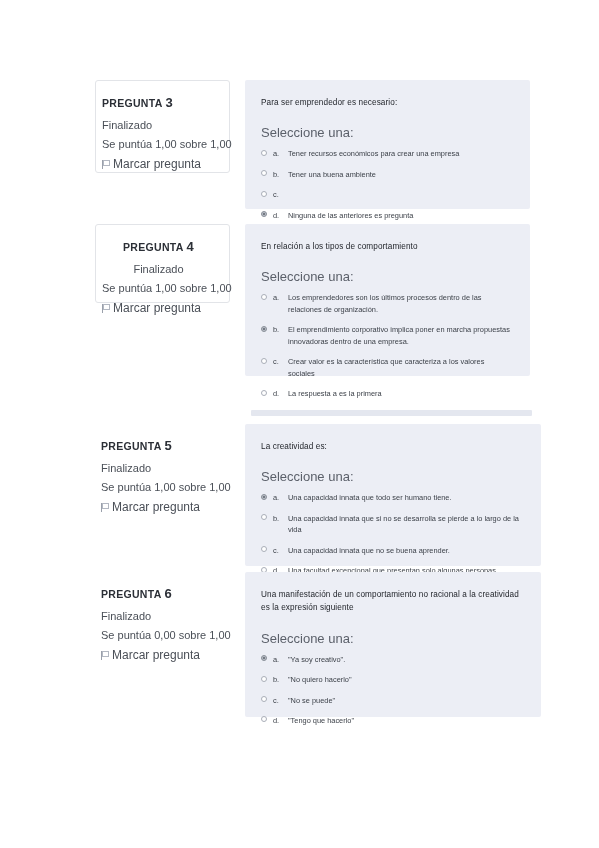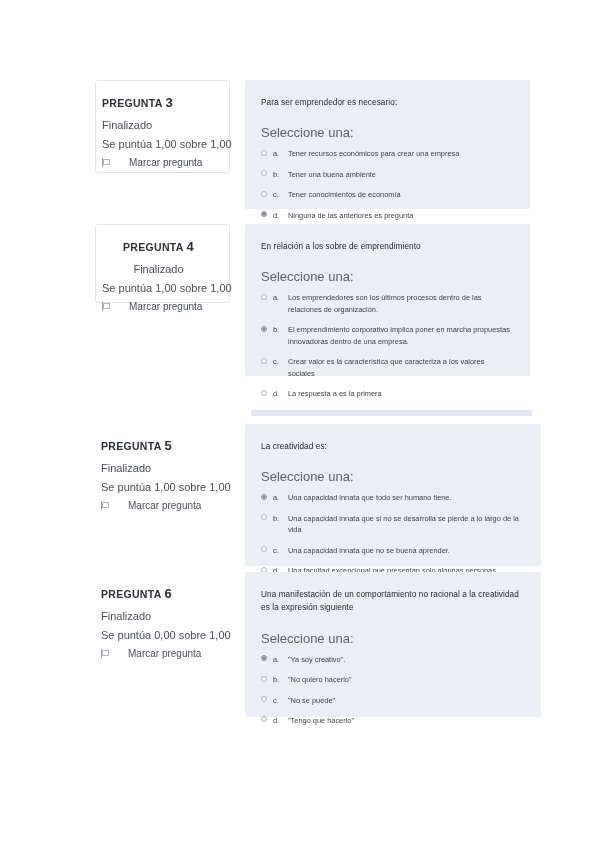--- a/index.html
+++ b/index.html
@@ -34,25 +34,25 @@
     white-space: nowrap;
   }
   .qnum .digit { font-size: 13px; }
   .qmeta {
     font-size: 11px;
     color: #4a4f57;
     margin-bottom: 7px;
     white-space: nowrap;
   }
   .qflag {
-    font-size: 10px;
+    font-size: 12px;
     color: #4a4f57;
     display: flex;
     align-items: center;
-    gap: 20px;
+    gap: 4px;
     white-space: nowrap;
   }
   .flag-ico { display: inline-block; width: 7px; height: 9px; position: relative; }
   .flag-ico::before {
     content: ""; position: absolute; left: 0; top: 0;
     width: 1px; height: 9px; background: #9aa0ab;
   }
   .flag-ico::after {
     content: ""; position: absolute; left: 1px; top: 0.5px;
     width: 5px; height: 4px; border: 1px solid #b3b8c2;
@@ -137,21 +137,20 @@
         <span class="opt-text">Tener recursos económicos para crear una empresa</span>
       </div>
       <div class="opt">
         <span class="radio"></span>
         <span class="opt-letter">b.</span>
         <span class="opt-text">Tener una buena ambiente</span>
       </div>
       <div class="opt">
         <span class="radio"></span>
         <span class="opt-letter">c.</span>
-        <span class="opt-text">Tener conocimientos de economía</span>
       </div>
       <div class="opt">
         <span class="radio checked"></span>
         <span class="opt-letter">d.</span>
         <span class="opt-text">Ninguna de las anteriores es pregunta</span>
       </div>
     </div>
   </div>
 
   <div class="qcard" style="left:95px; top:224px; width:135px; height:79px;text-align:center;">
@@ -161,21 +160,21 @@
     </div>
     <div class="qmeta">Finalizado</div>
     <div class="qmeta">Se puntúa 1,00 sobre 1,00</div>
     <div class="qflag">
       <span class="flag-ico"></span>
       <span>Marcar pregunta</span>
     </div>
   </div>
 
   <div class="qpanel" style="left:245px; top:224px; width:285px; height:152px;">
-    <div class="qtext">En relación a los sobre de emprendimiento</div>
+    <div class="qtext">En relación a los tipos de comportamiento</div>
     <div class="sel-label">Seleccione una:</div>
     <div class="opts">
       <div class="opt">
         <span class="radio"></span>
         <span class="opt-letter">a.</span>
         <span class="opt-text">Los emprendedores son los últimos procesos dentro de las relaciones de organización.</span>
       </div>
       <div class="opt">
         <span class="radio checked"></span>
         <span class="opt-letter">b.</span>

